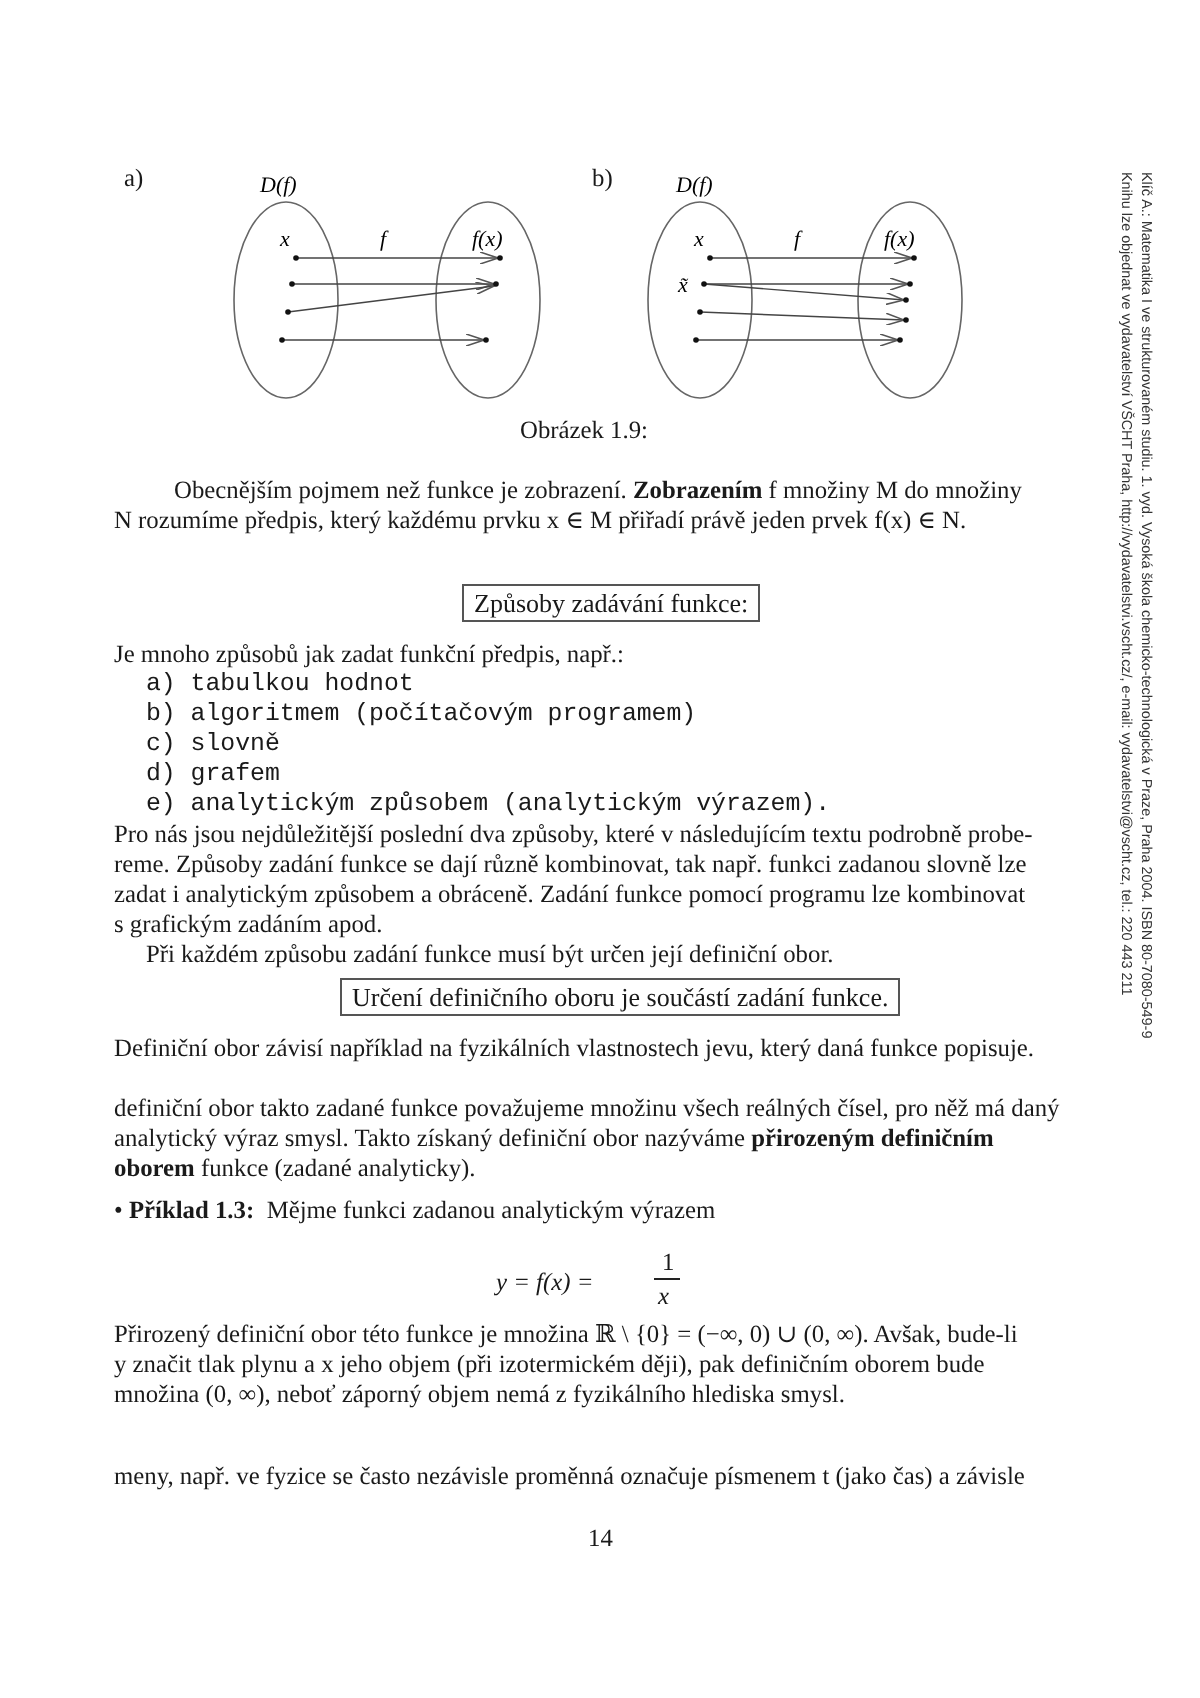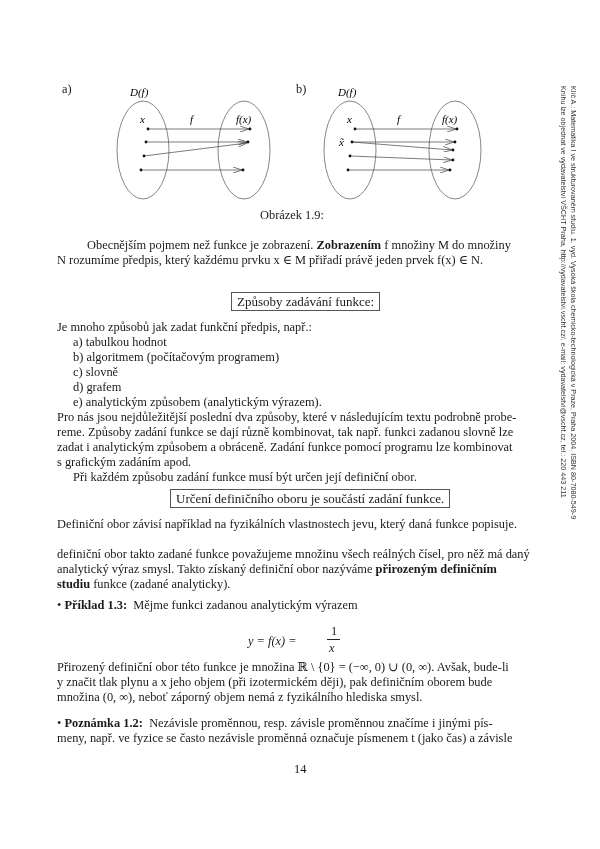--- a/index.html
+++ b/index.html
@@ -5,21 +5,21 @@
   html, body { margin: 0; padding: 0; background: #ffffff; }
   body { width: 600px; height: 849px; position: relative; overflow: hidden;
          font-family: "DejaVu Serif", "Liberation Serif", serif; color: #1a1a1a; }
   .page { position: absolute; left: 0; top: 0; width: 600px; height: 849px; }
   .txt { position: absolute; font-family: "Liberation Serif", "DejaVu Serif", serif; font-size: 12.4px; line-height: 15px; white-space: nowrap; color: #1a1a1a; }
   .ital { font-style: italic; }
   .bold { font-weight: bold; }
   .boxed { position: absolute; border: 1px solid #555; padding: 1px 5px; font-family: "Liberation Serif", serif; font-size: 13px; line-height: 15px; white-space: nowrap; }
   .side { position: absolute; font-family: "Liberation Sans", "DejaVu Sans", sans-serif; font-size: 7.2px; white-space: nowrap; color: #333; transform-origin: 0 0; transform: rotate(90deg); }
   svg text { font-family: "Liberation Serif", serif; }
-  .item { position: absolute; font-family: Liberation Serif, serif; font-size: 12.4px; line-height: 15px; white-space: nowrap; }
+  .item { position: absolute; font-family: Liberation Mono, monospace; font-size: 12.4px; line-height: 15px; white-space: nowrap; }
   .frac { position: absolute; font-family: "Liberation Serif", serif; font-size: 12.4px; }
 </style>
 </head>
 <body>
 
 <div class="page">
 
   <span class="txt" style="left:62px; top:82px;">a)</span>
   <span class="txt" style="left:296px; top:82px;">b)</span>
 
@@ -109,42 +109,37 @@
   <div class="txt" style="left:73px; top:470px;">Při každém způsobu zadání funkce musí být určen její definiční obor.</div>
 
   <div class="boxed" style="left:170px; top:489px;">Určení definičního oboru je součástí zadání funkce.</div>
 
   <div class="txt" style="left:57px; top:517px;">Definiční obor závisí například na fyzikálních vlastnostech jevu, který daná funkce popisuje.</div>
   <div class="txt" style="left:57px; top:547px;">definiční obor takto zadané funkce považujeme množinu všech reálných čísel, pro něž má daný</div>
   <div class="txt" style="left:57px; top:562px;">
     <span>analytický výraz smysl. Takto získaný definiční obor nazýváme </span><span class="bold">přirozeným definičním</span>
   </div>
   <div class="txt" style="left:57px; top:577px;">
-    <span class="bold">studiu</span><span> funkce (zadané analyticky).</span>
+    <span class="bold">oborem</span><span> funkce (zadané analyticky).</span>
   </div>
 
   <div class="txt" style="left:57px; top:598px;">
     <span>•</span>
     <span class="bold">Příklad 1.3:</span>&nbsp;
     <span>Mějme funkci zadanou analytickým výrazem</span>
   </div>
 
   <div>
     <span class="frac ital" style="left:248px; top:634px;">y = f(x) =</span>
     <span class="frac" style="left:331px; top:624px;">1</span>
     <div style="position:absolute; left:327px; top:639px; width:13px; height:0; border-top:0.8px solid #222;"></div>
     <span class="frac ital" style="left:329px; top:641px;">x</span>
   </div>
 
   <div class="txt" style="left:57px; top:660px;">Přirozený definiční obor této funkce je množina ℝ \ {0} = (−∞, 0) ∪ (0, ∞). Avšak, bude-li</div>
   <div class="txt" style="left:57px; top:675px;">y značit tlak plynu a x jeho objem (při izotermickém ději), pak definičním oborem bude</div>
   <div class="txt" style="left:57px; top:690px;">množina (0, ∞), neboť záporný objem nemá z fyzikálního hlediska smysl.</div>
 
-  <div class="txt" style="left:57px; top:716px;">
-    <span>•</span>
-    <span class="bold">Poznámka 1.2:</span>&nbsp;
-    <span>Nezávisle proměnnou, resp. závisle proměnnou značíme i jinými pís-</span>
-  </div>
   <div class="txt" style="left:57px; top:731px;">meny, např. ve fyzice se často nezávisle proměnná označuje písmenem t (jako čas) a závisle</div>
 
   <div class="txt" style="left:294px; top:762px;">14</div>
 
 </div>
 
 </body></html>

